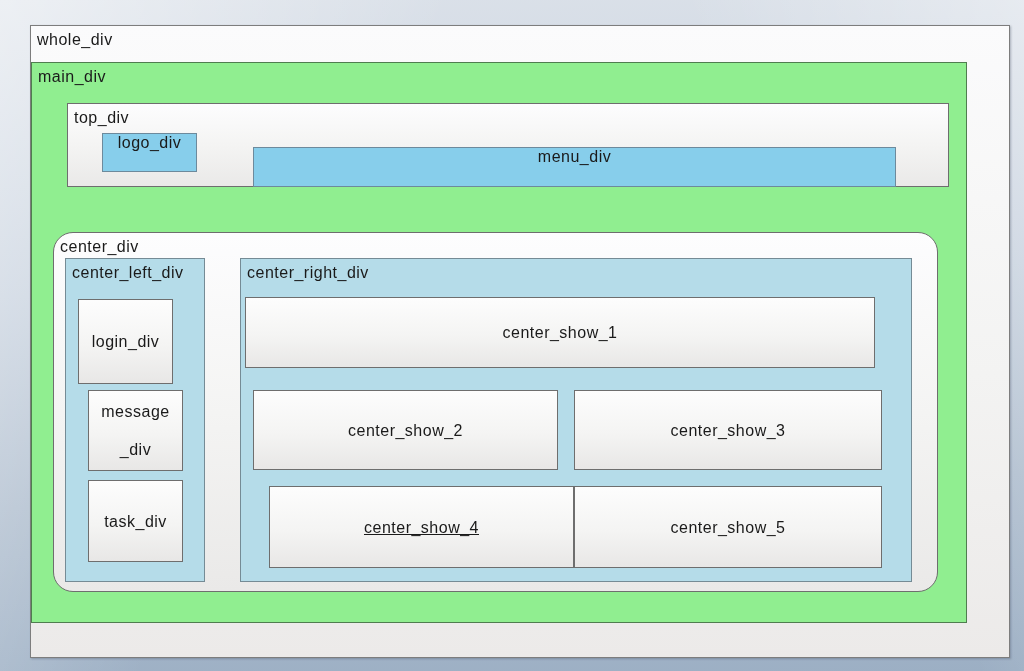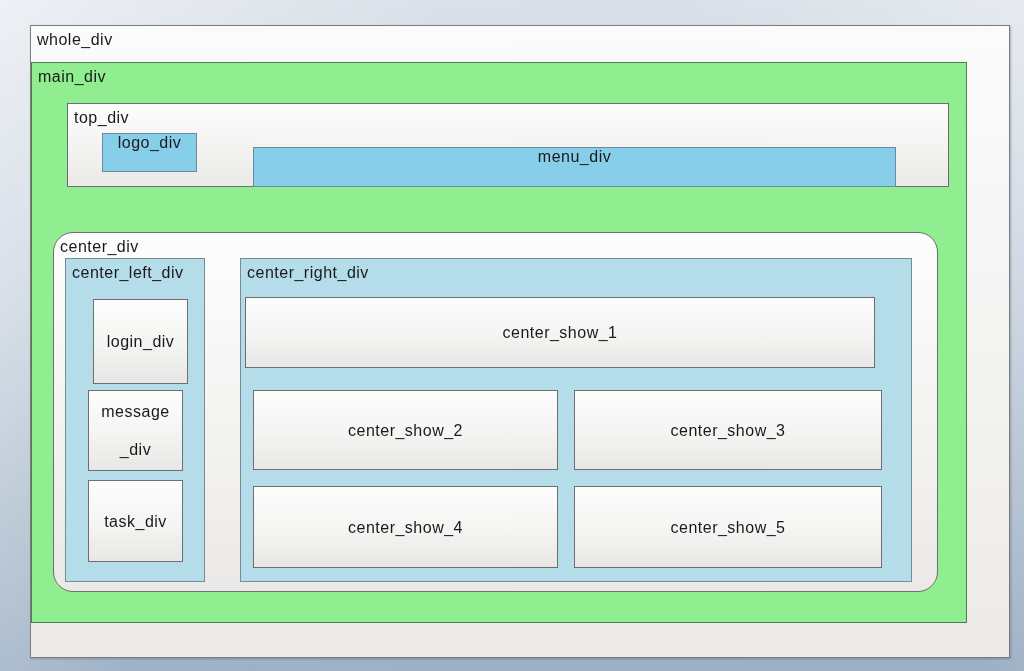--- a/index.html
+++ b/index.html
@@ -67,27 +67,27 @@
     border:1px solid #758b95;
   }
   .center-left{left:11px;top:25px;width:140px;height:324px;}
   .center-right{left:186px;top:25px;width:672px;height:324px;}
   .whitebox{
     border:1px solid var(--border-dark);
     background:linear-gradient(180deg,#fdfdfd 0%,#f4f4f3 55%,#e8e7e6 100%);
     display:flex;flex-direction:column;align-items:center;justify-content:center;
     font-size:16px;letter-spacing:.5px;text-align:center;line-height:21px;
   }
-  .login{left:27px;top:40px;width:95px;height:85px;}
+  .login{left:12px;top:40px;width:95px;height:85px;}
   .message{left:22px;top:131px;width:95px;height:81px;gap:17px;}
   .task{left:22px;top:221px;width:95px;height:82px;}
   .show1{left:4px;top:38px;width:630px;height:71px;}
   .show2{left:12px;top:131px;width:305px;height:80px;}
   .show3{left:333px;top:131px;width:308px;height:80px;justify-content:center;}
-  .show4{left:12px;top:227px;width:305px;height:82px;}
+  .show4{left:28px;top:227px;width:305px;height:82px;text-decoration:underline;}
   .show5{left:333px;top:227px;width:308px;height:82px;text-align:center;}
 </style>
 </head>
 <body>
 
 <div class="page">
 
   <div class="abs whole">
     <div class="label">whole_div</div>
 

